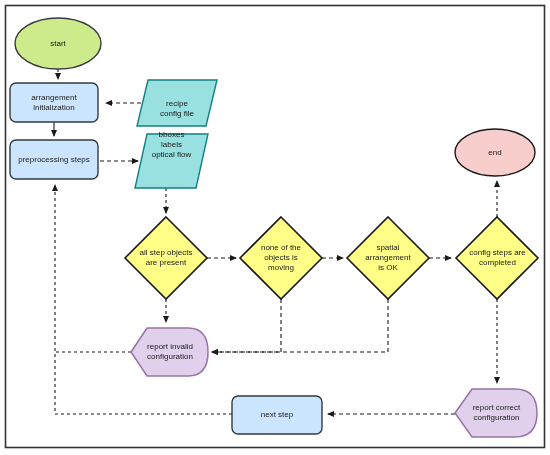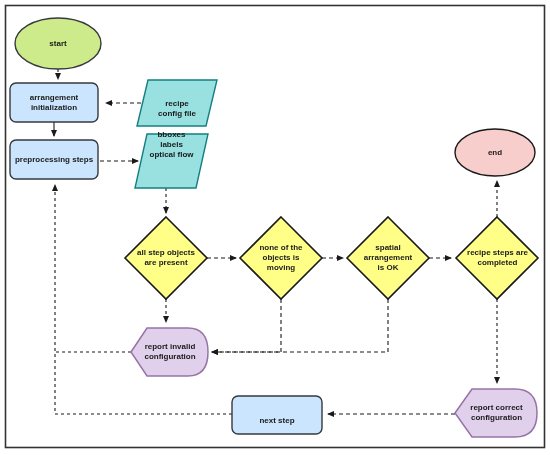--- a/index.html
+++ b/index.html
@@ -30,21 +30,20 @@
     display: flex;
     align-items: center;
     justify-content: center;
     text-align: center;
     font-size: 8px;
     line-height: 10px;
     color: #1a1a1a;
     pointer-events: none;
     white-space: pre-line;
     font-family: "Liberation Sans", sans-serif;
-    font-weight: bold;
   }
 </style>
 </head>
 <body>
 
 <div id="canvas">
 
   <svg id="diagram-svg" viewBox="0 0 550 455" xmlns="http://www.w3.org/2000/svg">
     <defs>
       <marker id="arrow" markerWidth="7" markerHeight="7" refX="6" refY="3" orient="auto" markerUnits="userSpaceOnUse">
@@ -134,26 +133,26 @@
 are present</div>
 
   <div class="node-label" style="left:241px; top:232px; width:80px; height:52px;">none of the
 objects is
 moving</div>
 
   <div class="node-label" style="left:348px; top:232px; width:80px; height:52px;">spatial
 arrangement
 is OK</div>
 
-  <div class="node-label" style="left:456px; top:232px; width:83px; height:52px;">recipe steps are
+  <div class="node-label" style="left:456px; top:232px; width:83px; height:52px;">config steps are
 completed</div>
 
   <div class="node-label" style="left:455px; top:129px; width:80px; height:47px;">end</div>
 
   <div class="node-label" style="left:133px; top:327px; width:74px; height:50px;text-align:center;">report invalid
 configuration</div>
 
   <div class="node-label" style="left:457px; top:388px; width:79px; height:50px;">report correct
 configuration</div>
 
-  <div class="node-label" style="left:232px; top:396px; width:90px; height:50px;">next step</div>
+  <div class="node-label" style="left:232px; top:396px; width:90px; height:37px;">next step</div>
 
 </div>
 
 </body></html>

